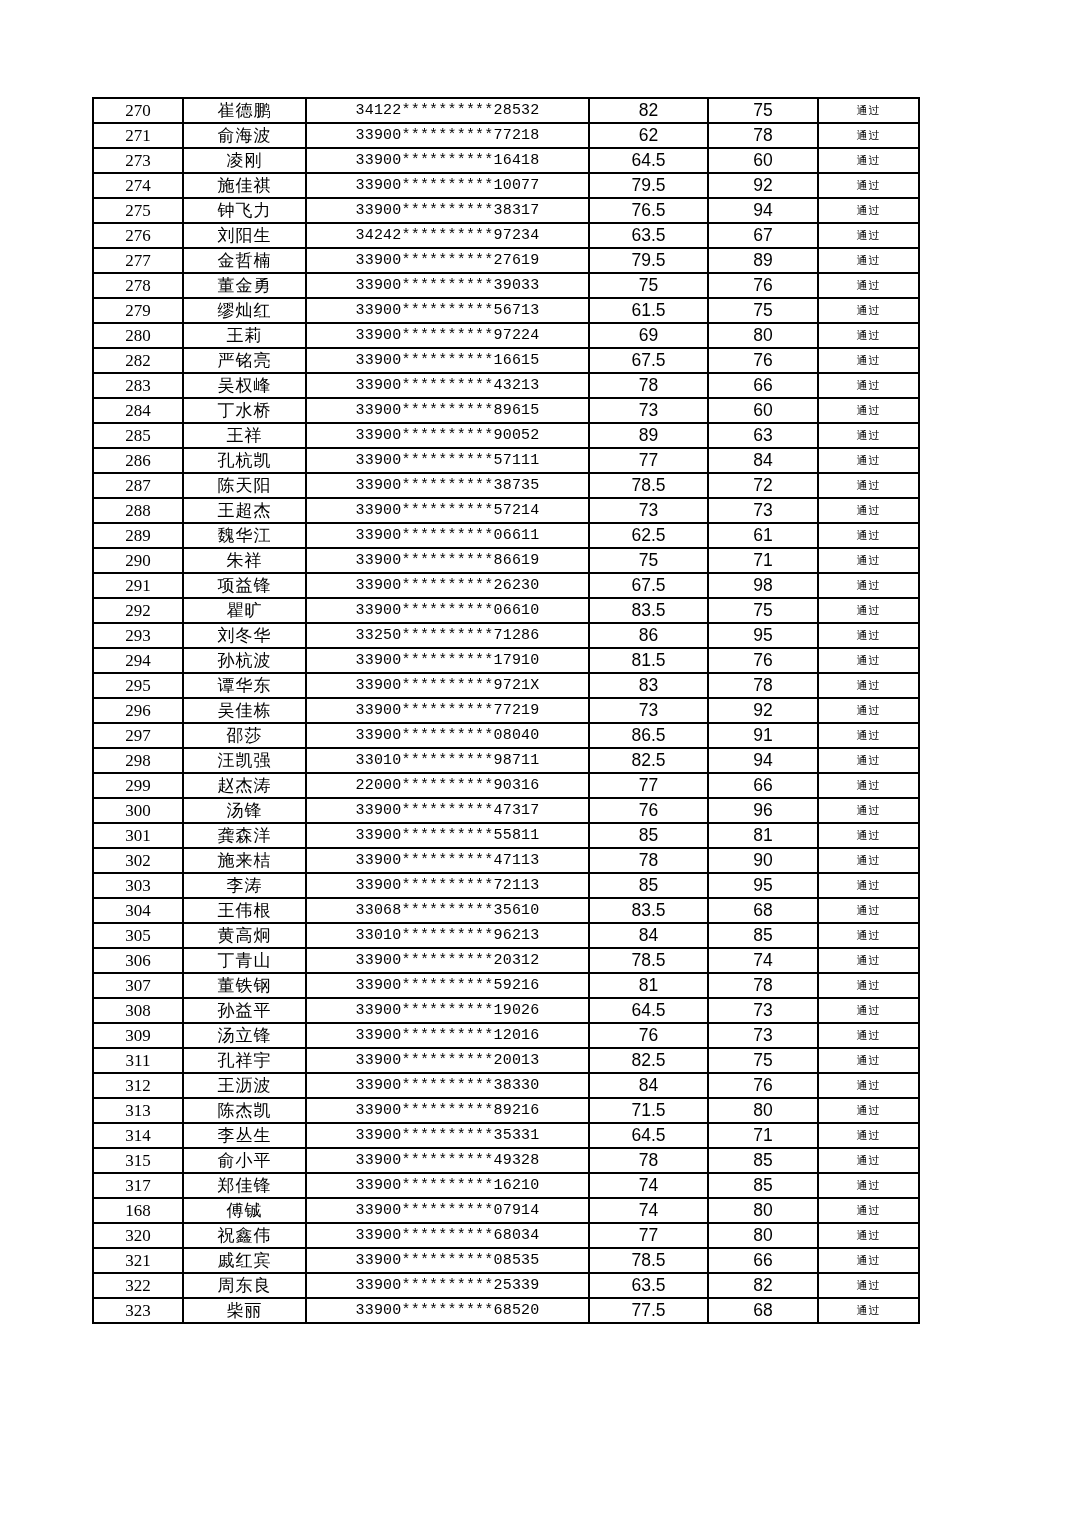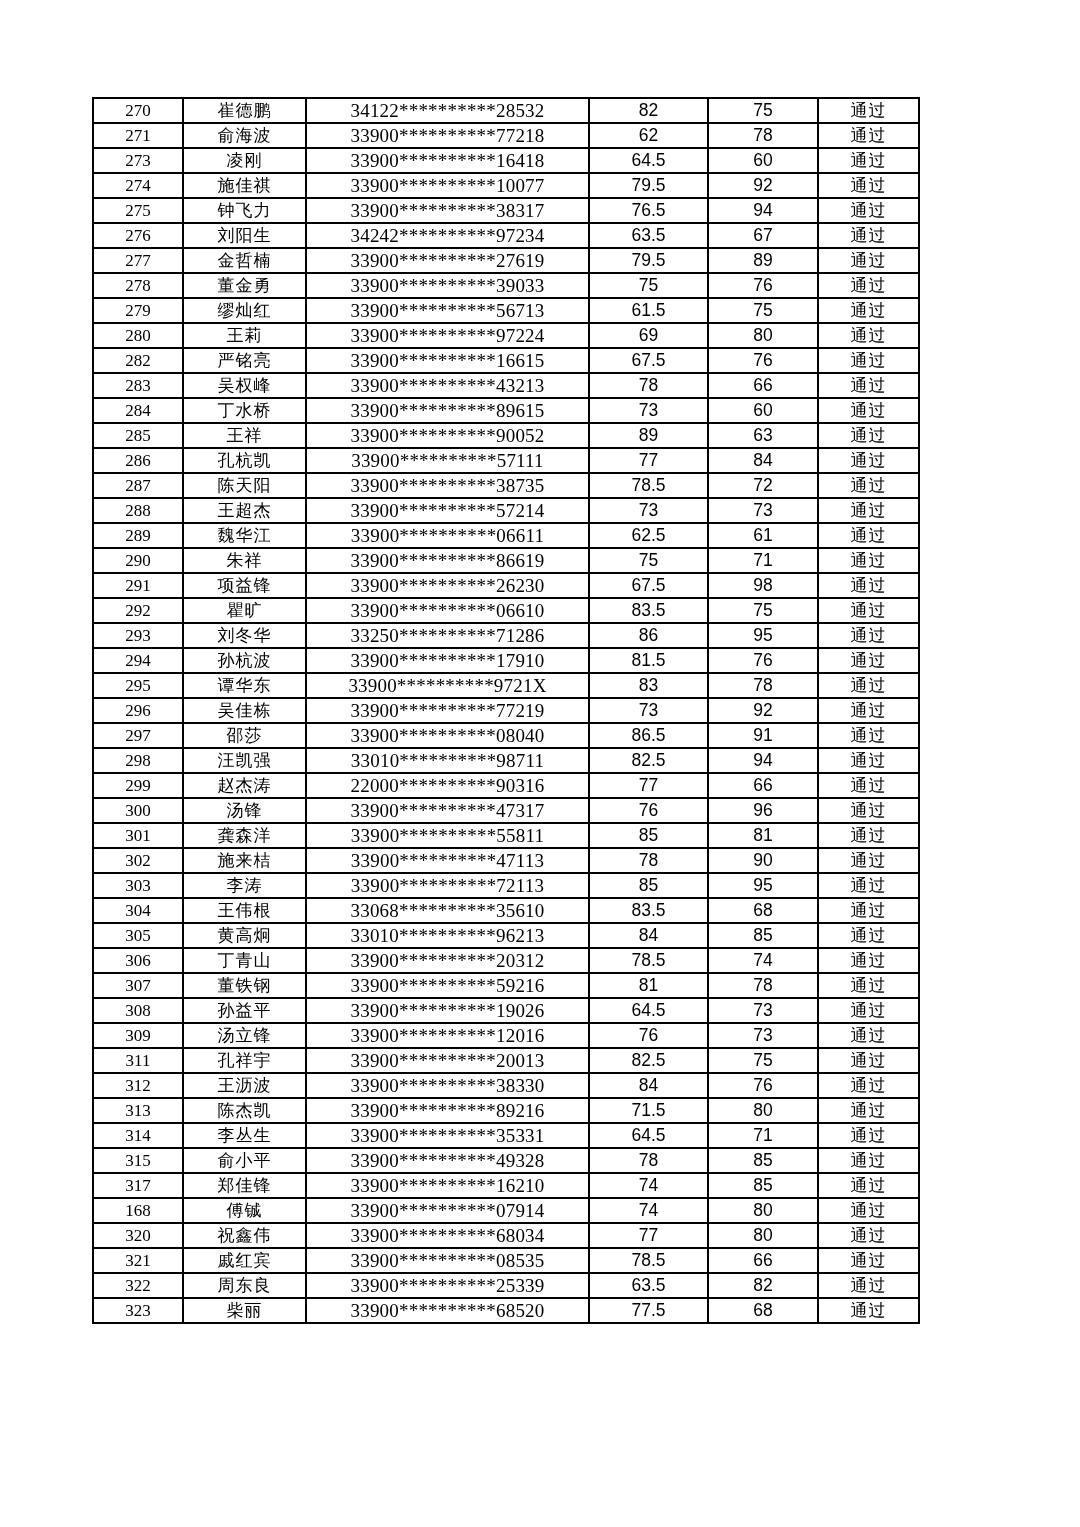--- a/index.html
+++ b/index.html
@@ -38,31 +38,31 @@
   td.c-no {
     font-family: "Liberation Serif", serif;
     font-size: 17px;
   }
   td.c-name {
     font-family: Liberation Sans, sans-serif;
     font-size: 17px;
     letter-spacing: 1px;
   }
   td.c-id {
-    font-family: Liberation Serif, serif;
-    font-size: 19px;
+    font-family: Liberation Mono, monospace;
+    font-size: 15px;
     letter-spacing: 0.2px;
   }
   td.c-s1, td.c-s2 {
     font-family: "Liberation Sans", sans-serif;
     font-size: 17.5px;
   }
   td.c-status {
     font-family: "Liberation Serif", "DejaVu Serif", serif;
-    font-size: 17px;
+    font-size: 11px;
     letter-spacing: 1px;
   }
 </style>
 </head>
 <body>
 
 <div class="page">
   <table class="results">
     <colgroup>
       <col style="width:90px">

